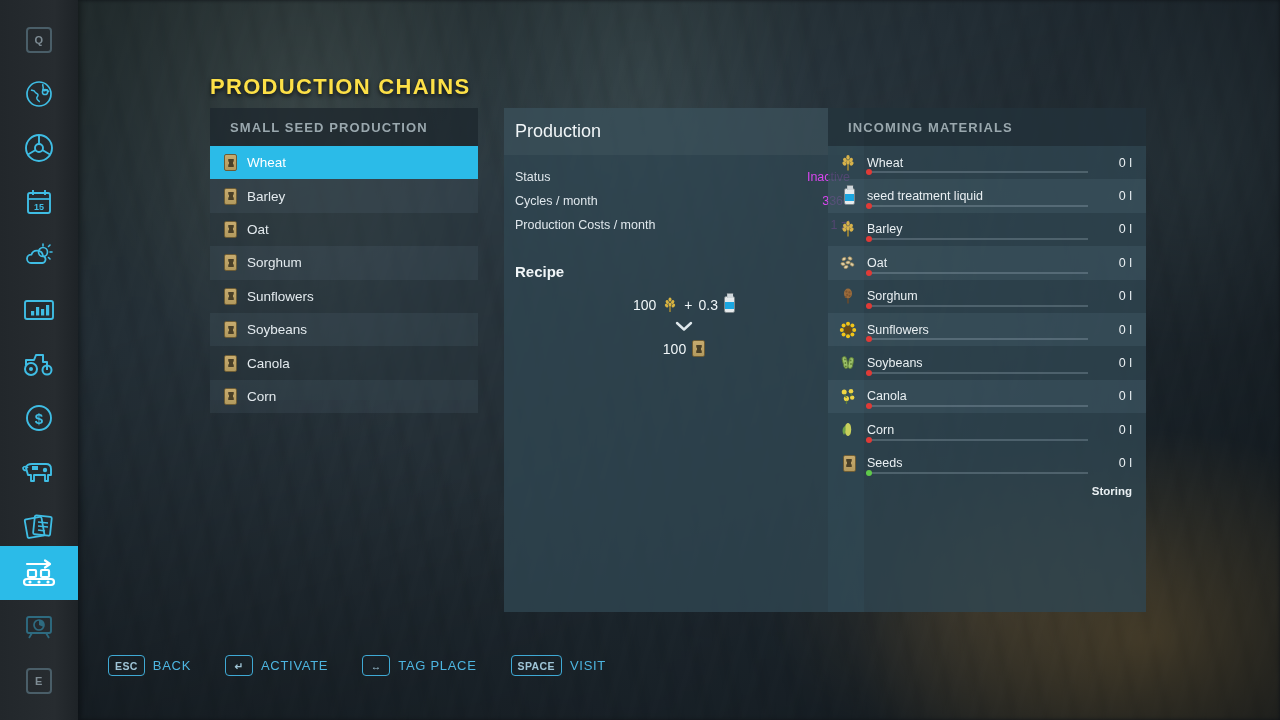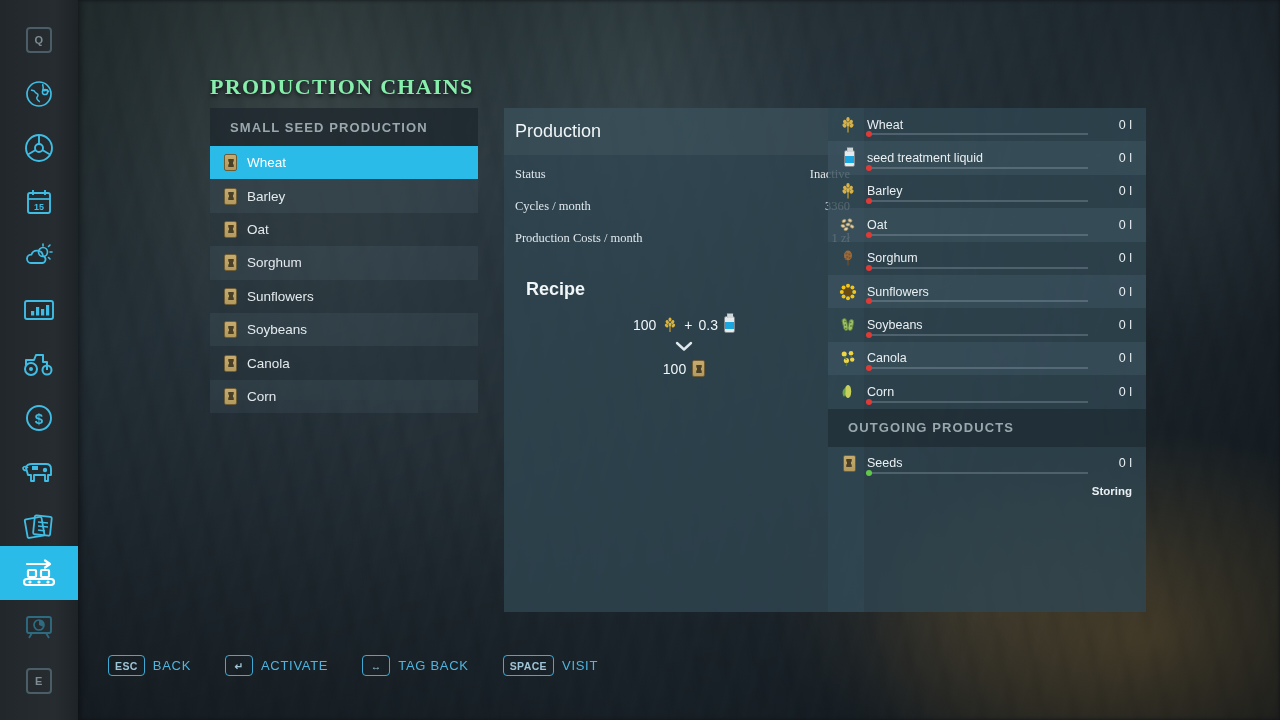--- a/index.html
+++ b/index.html
@@ -50,24 +50,23 @@
   .keycap-box {
     width: 26px; height: 26px; border: 2px solid #3fbde4; border-radius: 4px;
     display: flex; align-items: center; justify-content: center;
     font-size: 11px; font-weight: bold; color: #cfd6da; letter-spacing: 0.5px;
   }
   .keycap-box.dim { border-color: #4a5e68; color: #7e8c94; }
 
   
   #page-title {
     position: absolute; left: 210px; top: 74px;
-    font-size: 22px; font-weight: bold; color: #86efac;
+    font-size: 22px; font-weight: bold; color: #fde047;
     letter-spacing: 1.3px;
     text-shadow: 0 2px 4px rgba(0,0,0,0.75);
-    font-family: Liberation Serif, serif;
   }
 
   
   #list-panel {
     position: absolute; left: 210px; top: 108px; width: 268px; height: 292px;
     background: rgba(40,53,60,0.55);
   }
   .panel-subhead {
     height: 38px; display: flex; align-items: center; padding-left: 20px;
     font-size: 13px; font-weight: bold; letter-spacing: 1.1px;
@@ -102,27 +101,27 @@
   #prod-panel {
     position: absolute; left: 504px; top: 108px; width: 360px; height: 504px;
     background: rgba(47,70,81,0.80);
   }
   .panel-head {
     height: 47px; display: flex; align-items: center; padding-left: 11px;
     background: rgba(255,255,255,0.045);
     font-size: 18px; color: #f0f5f7;
   }
   .stat-row {
-    display: flex; justify-content: space-between; 
-    padding: 0 14px 0 11px; height: 20px; margin-top: 12px;
-    font-size: 12.5px; color: #dfe7ec; font-family: Liberation Serif, serif;
-  }
-  .stat-row .v { color: #e5e5e5; }
+    display: flex; justify-content: space-between; align-items: center;
+    padding: 0 14px 0 11px; height: 20px; margin-top: 4px;
+    font-size: 12.5px; color: #dfe7ec;
+  }
+  .stat-row .v { color: #d946ef; }
   #recipe-title {
-    padding-left: 22px; font-size: 18px; font-weight: bold; color: #f0f5f7;
+    padding-left: 11px; font-size: 15px; font-weight: bold; color: #f0f5f7;
   }
   .recipe-line {
     display: flex; align-items: center; justify-content: center;
     gap: 6px; font-size: 14px; color: #f0f6f8;
   }
   .recipe-chevron { display: flex; justify-content: center; }
 
   
   .ico-wheat { width: 16px; height: 16px; flex: 0 0 auto; }
   
@@ -399,20 +398,21 @@
       </svg>
     </div>
 
     <div class="recipe-line" style="margin-top:8px">
       <span>100</span>
       <span class="seedbag"></span>
     </div>
   </div>
 
   <div id="store-panel">
+    <div class="panel-subhead">INCOMING MATERIALS</div>
     <div id="incoming-rows">
         <div class="store-row">
           <span style="width: 20px; display: flex; align-items: center; justify-content: center; flex: 0 0 auto;">
             <svg width="18" height="18" viewBox="0 0 18 18">
               <g fill="#d7b24a">
                 <ellipse cx="9" cy="3.4" rx="1.7" ry="2.3"></ellipse>
                 <ellipse cx="6" cy="6" rx="1.7" ry="2.3" transform="rotate(-32 6 6)"></ellipse>
                 <ellipse cx="12" cy="6" rx="1.7" ry="2.3" transform="rotate(32 12 6)"></ellipse>
                 <ellipse cx="5.4" cy="9.6" rx="1.7" ry="2.3" transform="rotate(-40 5.4 9.6)"></ellipse>
                 <ellipse cx="12.6" cy="9.6" rx="1.7" ry="2.3" transform="rotate(40 12.6 9.6)"></ellipse>
@@ -565,21 +565,20 @@
               </g>
               <path d="M6.2 5c-3 1-3.5 6-1.2 9 1.8-2.5 2-6.5 1.2-9z" fill="#6fa347"></path>
             </svg>
           </span>
           <span class="s-name">Corn</span>
           <span class="s-val">0 l</span>
           <span class="s-bar"></span>
           <span class="s-dot"></span>
         </div>
       </div>
-    <div class="panel-subhead">OUTGOING PRODUCTS</div>
     <div id="outgoing-rows">
         <div class="store-row">
           <span style="width: 20px; display: flex; align-items: center; justify-content: center; flex: 0 0 auto;">
             <span class="seedbag" style="margin-left:2px"></span>
           </span>
           <span class="s-name">Seeds</span>
           <span class="s-val">0 l</span>
           <span class="s-bar"></span>
           <span class="s-dot ok"></span>
         </div>
@@ -591,20 +590,20 @@
       <div class="hint">
         <span class="cap">ESC</span>
         <span class="txt">BACK</span>
       </div>
       <div class="hint">
         <span class="cap">↵</span>
         <span class="txt">ACTIVATE</span>
       </div>
       <div class="hint">
         <span class="cap">↔</span>
-        <span class="txt">TAG BACK</span>
+        <span class="txt">TAG PLACE</span>
       </div>
       <div class="hint">
         <span class="cap">SPACE</span>
         <span class="txt">VISIT</span>
       </div>
     </div>
 </div>
 
 </body></html>

